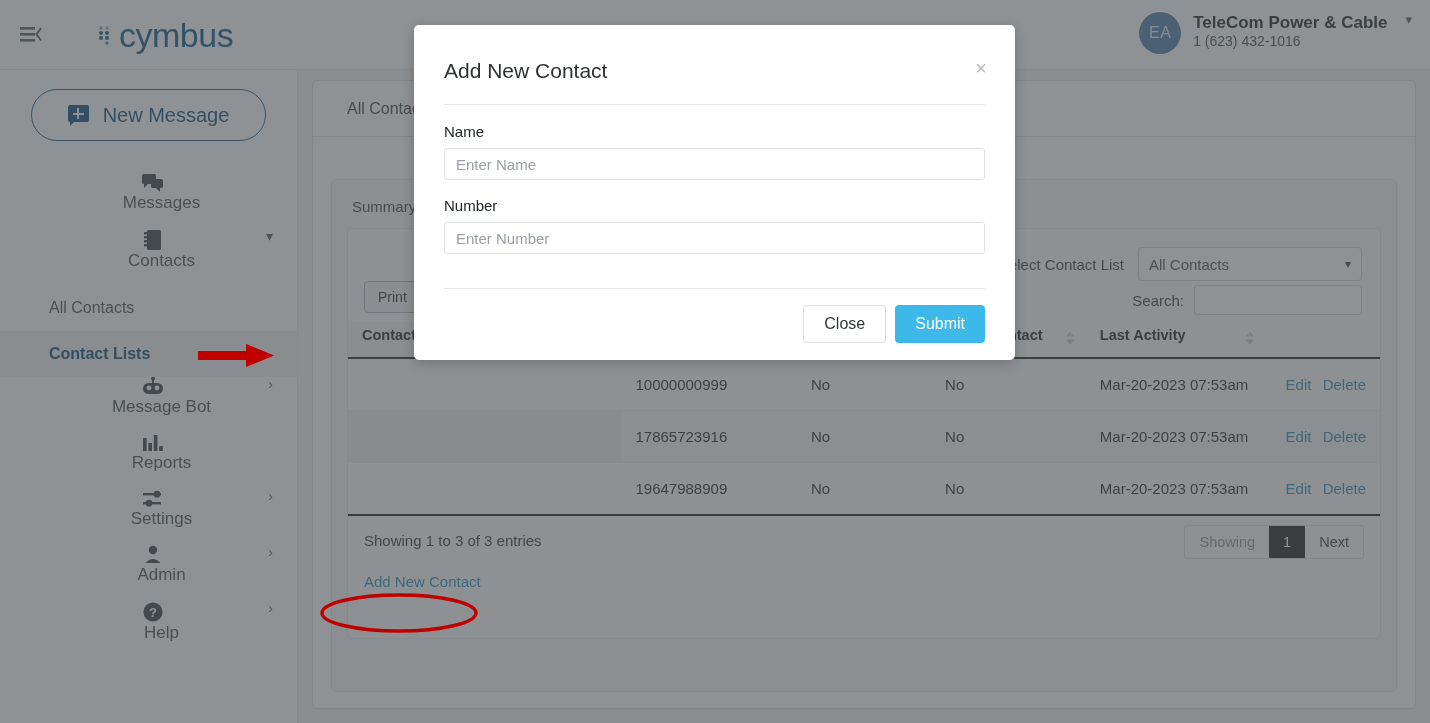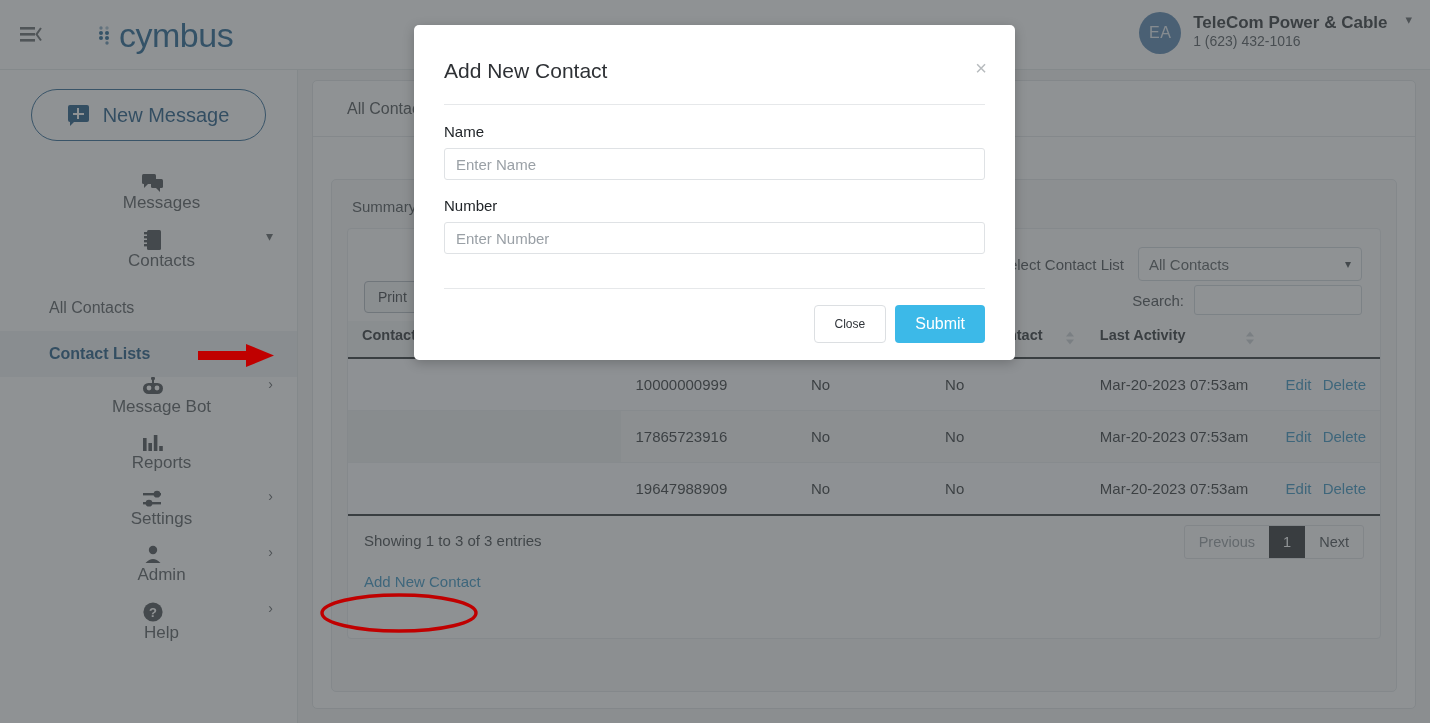--- a/index.html
+++ b/index.html
@@ -217,21 +217,21 @@
   }
   .field-input::placeholder { color: #9aa0a6; }
   .field-gap { height: 17px; }
   .modal-foot-divider { margin: 34px 30px 0; height: 1px; background: #e6e8ea; }
   .modal-foot {
     display: flex; justify-content: flex-end; align-items: center;
     padding: 16px 30px 0;
   }
   .btn-close {
     height: 38px; padding: 0 20px; border: 1px solid #dcdfe2; border-radius: 4px;
-    background: #fff; font-size: 12px; color: #31353a; cursor: pointer;
+    background: #fff; font-size: 16px; color: #31353a; cursor: pointer;
     font-family: "Liberation Sans", sans-serif;
   }
   .btn-submit {
     height: 38px; padding: 0 20px; border: none; border-radius: 4px;
     background: #3cb9e8; font-size: 16px; color: #ffffff; cursor: pointer;
     margin-left: 9px; font-family: "Liberation Sans", sans-serif;
   }
 
   
   .annot { position: absolute; z-index: 60; pointer-events: none; }
@@ -510,21 +510,21 @@
                     <span class="rowlink">Delete</span>
                   </td>
                 </tr>
               </tbody>
             </table>
 
             <div class="table-footer">
               <div class="showing">Showing 1 to 3 of 3 entries</div>
               <div class="add-link">Add New Contact</div>
               <div class="pager">
-                <div class="pg disabled">Previous</div>
+                <div class="pg disabled">Showing</div>
                 <div class="pg active">1</div>
                 <div class="pg">Next</div>
               </div>
             </div>
 
           </div>
         </div>
       </div>
     </div>
   </div>

